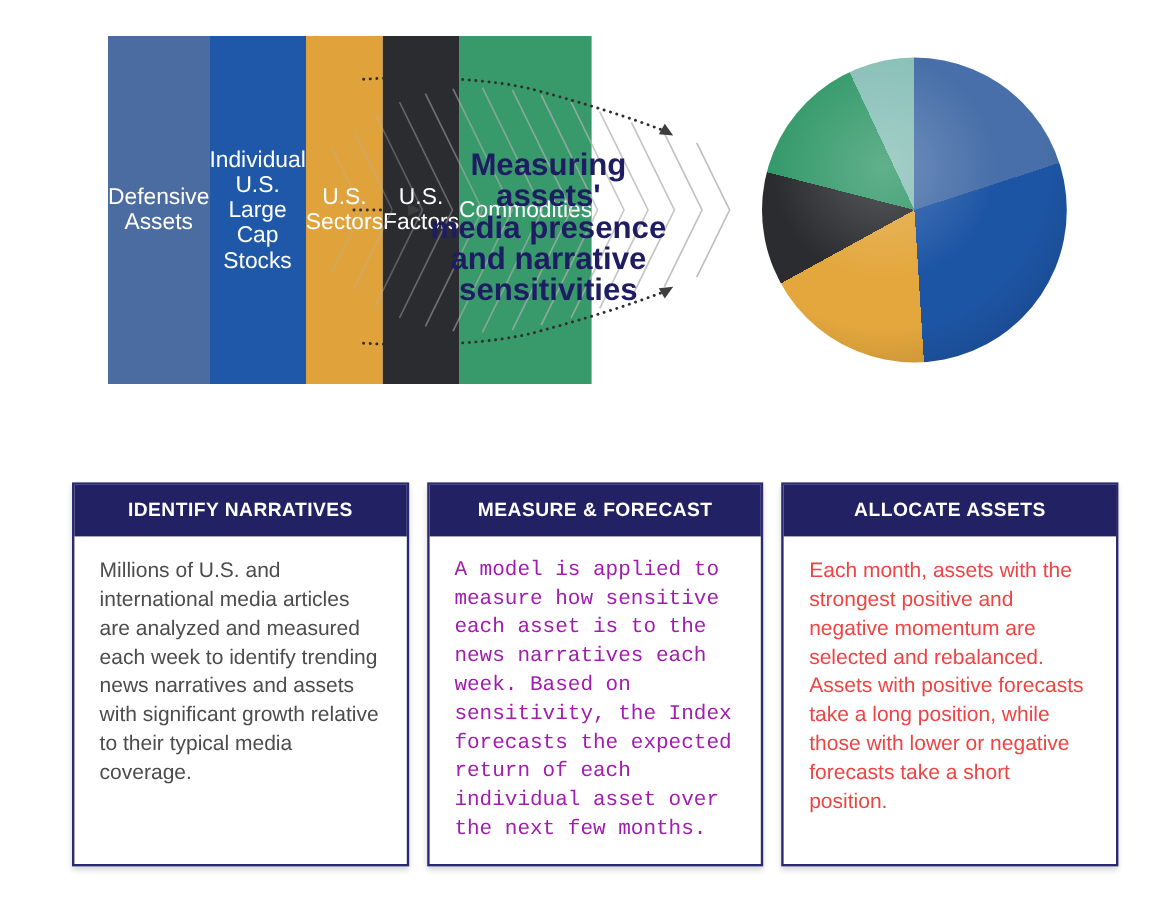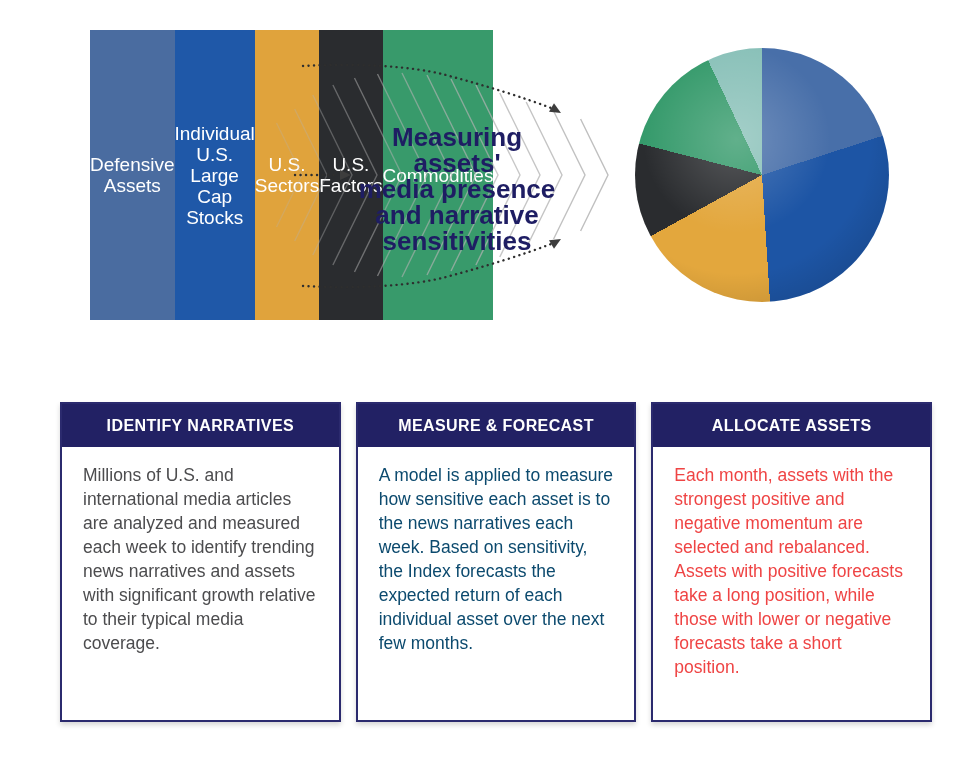--- a/index.html
+++ b/index.html
@@ -94,21 +94,21 @@
 
   <div class="pie" style="background: conic-gradient(rgb(72, 111, 169) 0deg, rgb(72, 111, 169) 72deg, rgb(29, 85, 165) 72deg, rgb(29, 85, 165) 176.4deg, rgb(227, 167, 61) 176.4deg, rgb(227, 167, 61) 241.2deg, rgb(42, 44, 47) 241.2deg, rgb(42, 44, 47) 284.4deg, rgb(53, 154, 107) 284.4deg, rgb(53, 154, 107) 334.8deg, rgb(138, 193, 185) 334.8deg, rgb(138, 193, 185) 360deg);"></div>
 
   <div class="cards">
     <div class="card" style="border-color: rgb(43, 42, 110);">
       <div class="card-header" style="background: rgb(34, 33, 100);">IDENTIFY NARRATIVES</div>
       <div class="card-body" style="color: rgb(76, 76, 78);">Millions of U.S. and international media articles are analyzed and measured each week to identify trending news narratives and assets with significant growth relative to their typical media coverage.</div>
     </div>
     <div class="card" style="border-color: rgb(43, 42, 110);">
       <div class="card-header" style="background: rgb(34, 33, 100);">MEASURE &amp; FORECAST</div>
-      <div class="card-body" style="color: #0c4a6e;">A model is applied to measure how sensitive each asset is to the news narratives each week. Based on sensitivity, the Index forecasts the expected return of each individual asset over the next few months.</div>
+      <div class="card-body" style="color: #a21caf; font-family: Liberation Mono, monospace;">A model is applied to measure how sensitive each asset is to the news narratives each week. Based on sensitivity, the Index forecasts the expected return of each individual asset over the next few months.</div>
     </div>
     <div class="card" style="border-color: rgb(43, 42, 110);">
       <div class="card-header" style="background: rgb(34, 33, 100);">ALLOCATE ASSETS</div>
       <div class="card-body" style="color: #ef4444;">Each month, assets with the strongest positive and negative momentum are selected and rebalanced. Assets with positive forecasts take a long position, while those with lower or negative forecasts take a short position.</div>
     </div>
   </div>
 
 </div>
 
 </body></html>

